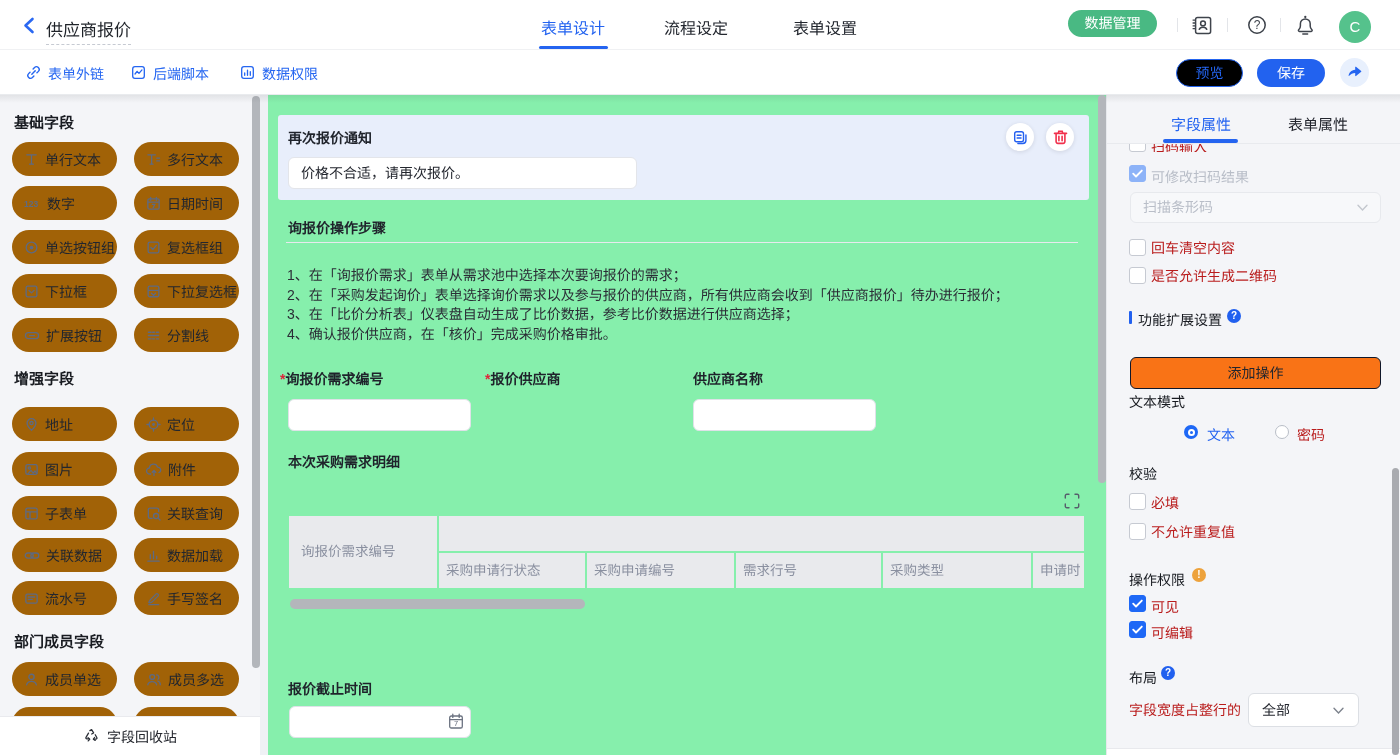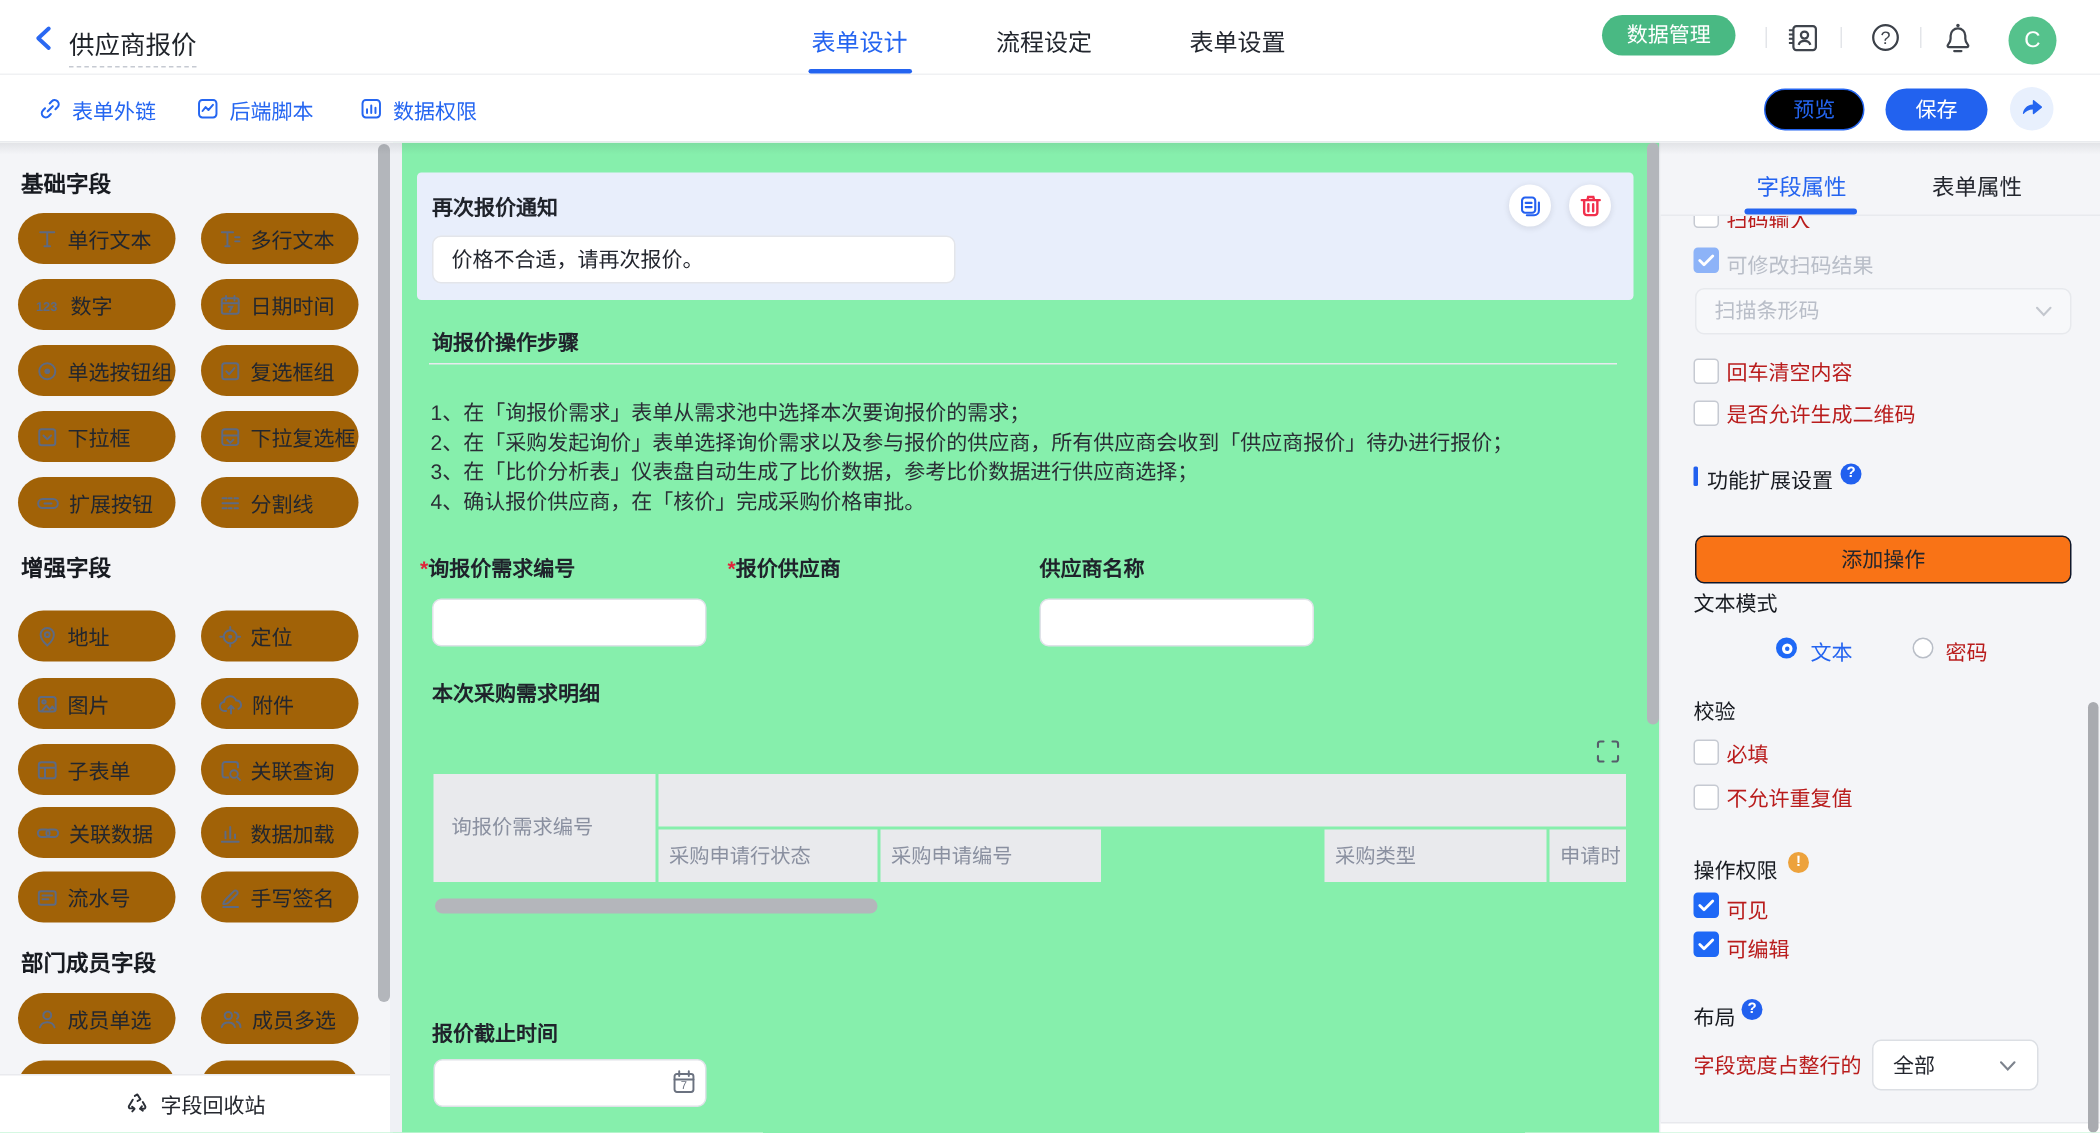--- a/index.html
+++ b/index.html
@@ -282,20 +282,21 @@
   <svg class="a" style="left:802px;top:398px;" width="16" height="16" viewBox="0 0 16 16" fill="none" stroke="#565d6b" stroke-width="1.4" stroke-linecap="round">
     <path d="M1.3 5 V2.8 a1.5 1.5 0 0 1 1.5-1.5 H5"></path>
     <path d="M11 1.3 h2.2 a1.5 1.5 0 0 1 1.5 1.5 V5"></path>
     <path d="M14.7 11 v2.2 a1.5 1.5 0 0 1-1.5 1.5 H11"></path>
     <path d="M5 14.7 H2.8 a1.5 1.5 0 0 1-1.5-1.5 V11"></path>
   </svg>
   <div class="a" style="left:27px;top:421px;width:148px;height:72px;background:#e9eaed;color:#8a90a0;font-size:13.5px;line-height:72px;padding-left:12px;">询报价需求编号</div>
   <div class="a" style="left:177px;top:421px;width:645px;height:35px;background:#e9eaed;"></div>
   <div class="a" style="left:177px;top:458px;width:146px;height:35px;background:#e9eaed;color:#8a90a0;font-size:13.5px;line-height:35px;padding-left:7px;">采购申请行状态</div>
   <div class="a" style="left:325px;top:458px;width:147px;height:35px;background:#e9eaed;color:#8a90a0;font-size:13.5px;line-height:35px;padding-left:7px;">采购申请编号</div>
+  <div class="a" style="left:474px;top:458px;width:145px;height:35px;background:#e9eaed;color:#8a90a0;font-size:13.5px;line-height:35px;padding-left:7px;">需求行号</div>
   <div class="a" style="left:621px;top:458px;width:148px;height:35px;background:#e9eaed;color:#8a90a0;font-size:13.5px;line-height:35px;padding-left:7px;">采购类型</div>
   <div class="a" style="left:771px;top:458px;width:51px;height:35px;background:#e9eaed;color:#8a90a0;font-size:13.5px;line-height:35px;padding-left:7px;overflow:hidden;">申请时间</div>
   <div class="a" style="left:28px;top:504px;width:295px;height:10px;background:#b4b6bb;border-radius:5px;"></div>
 
   <div class="lbl" style="left:26px;top:583px;">报价截止时间</div>
   <div class="inp" style="left:27px;top:611px;width:182px;"></div>
   <svg class="a" style="left:186px;top:618px;" width="16" height="17" viewBox="0 0 16 17" fill="none" stroke="#6b7280" stroke-width="1.3" stroke-linecap="round">
     <rect x="1.7" y="3" width="12.6" height="12" rx="1.6"></rect>
     <path d="M4.8 1.2 V4.4 M11.2 1.2 V4.4 M1.7 6.6 H14.3"></path>
     <text x="8" y="13.2" font-size="7.5" fill="#6b7280" stroke="none" text-anchor="middle" font-family="Liberation Sans,sans-serif">7</text>

